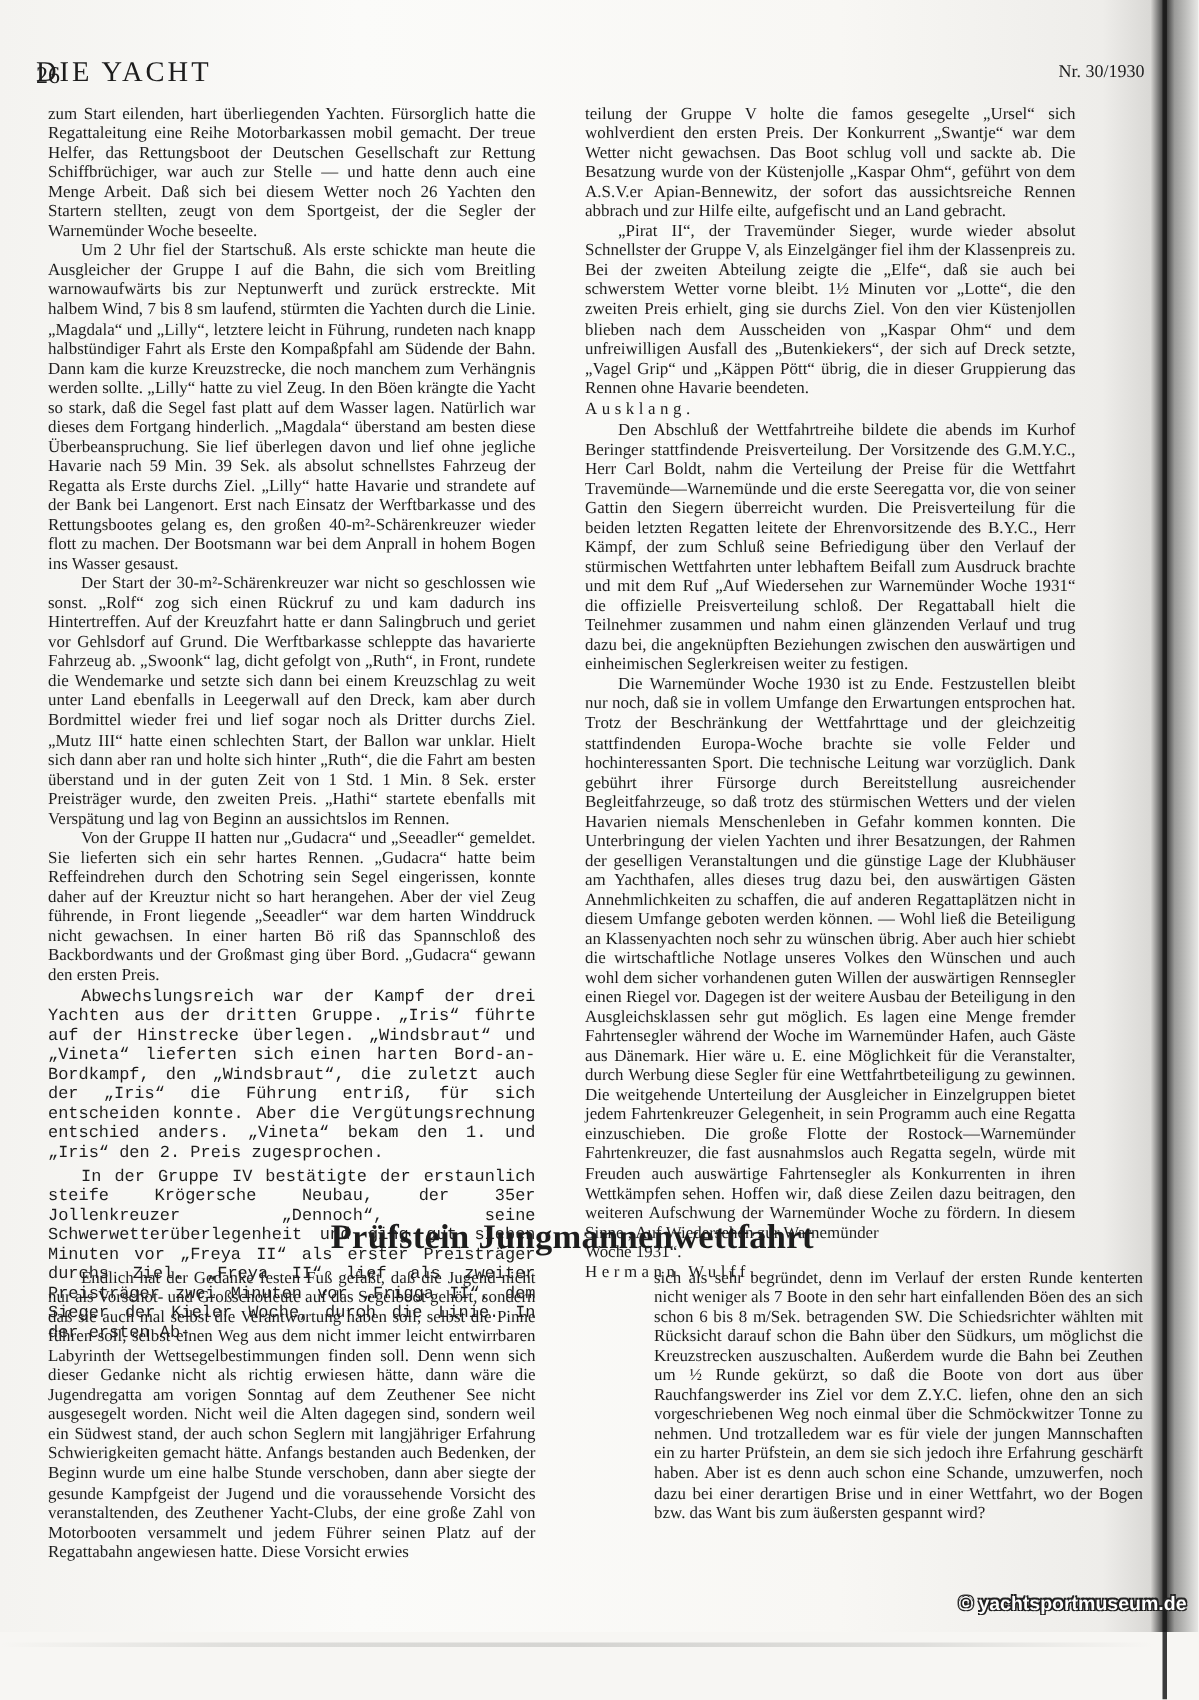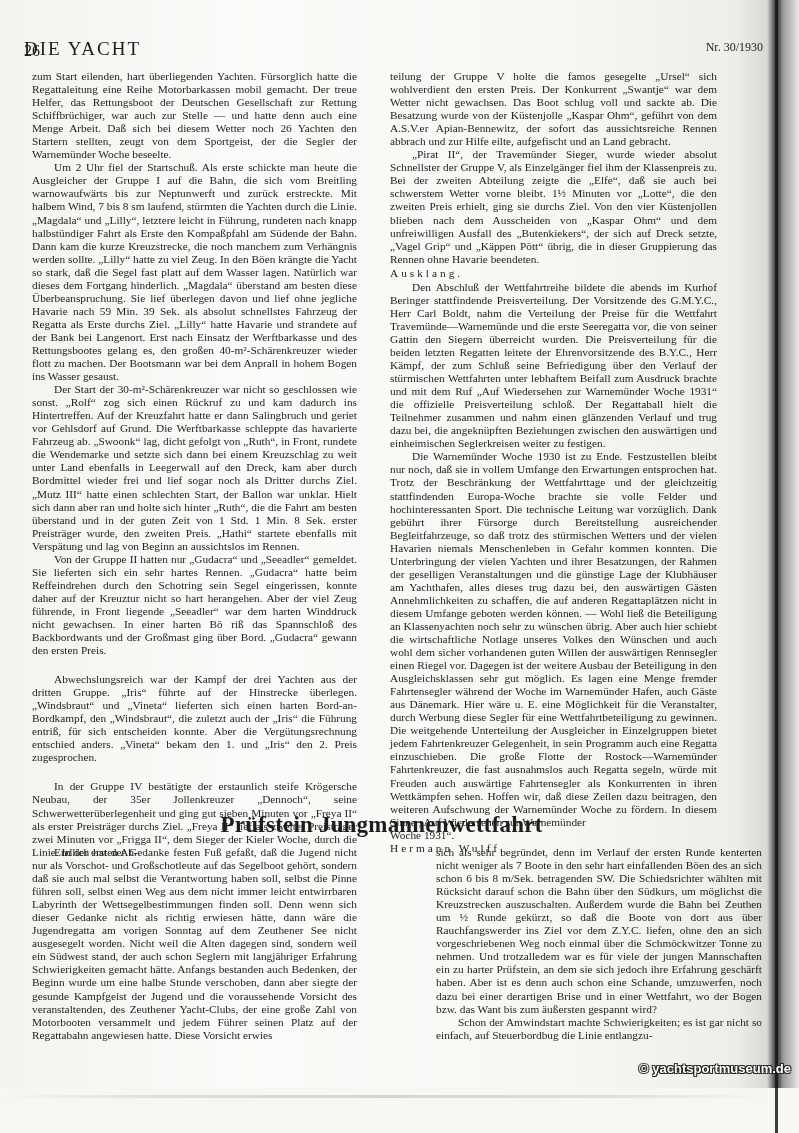--- a/index.html
+++ b/index.html
@@ -8,21 +8,21 @@
   .page{position:absolute;left:0;top:0;width:799px;height:1088px;
         background:linear-gradient(90deg,#f4f3f0 0%,#fbfbf9 30%,#f8f7f4 70%,#eeedea 92%,#d9d8d5 96%,#2c2c2c 97.2%,#9a9a98 98%,#e8e8e6 100%);}
   .edge{position:absolute;left:775px;top:0;width:3px;height:1133px;background:#1a1a1a;opacity:.85;}
   .header{position:absolute;top:38px;left:24px;right:36px;height:24px;}
   .page-no{position:absolute;left:0;top:4px;font-size:16px;}
   .mag-title{position:absolute;left:0;right:0;top:0;font-size:19px;letter-spacing:2px;}
   .issue{position:absolute;right:0;top:2px;font-size:12px;}
   .col{position:absolute;font-size:11.3px;line-height:13.05px;text-align:justify;hyphens:manual;}
   .col p{margin:0;text-indent:22px;}
   .col p.noindent{text-indent:0;}
-  .col p.gap{margin-top:16px;}
+  .col p.gap{margin-top:2px;font-family:Liberation Mono, monospace;}
   .col-l{left:32px;width:325px;top:70px;}
   .col-r{left:390px;width:327px;top:70px;}
   .subhead{text-align:left;letter-spacing:3px;margin:1px 0 1px 0;}
   .sig{display:flex;justify-content:space-between;flex-direction:column;}
   .sig .author{letter-spacing:3px;padding-right:6px;}
   .article-title{position:absolute;left:0;right:36px;top:812px;text-align:center;
       font-size:23px;font-weight:bold;letter-spacing:.2px;}
   .col-l2{left:32px;width:325px;top:846px;}
   .col-r2{left:392px;width:326px;top:846px;margin-left:44px;}
   .watermark{position:absolute;right:8px;bottom:12px;font-family:"Liberation Sans",sans-serif;
@@ -65,18 +65,17 @@
   </div>
 
   <div class="article-title">Prüfstein Jungmannenwettfahrt</div>
 
   <div class="col col-l2">
     <p>Endlich hat der Gedanke festen Fuß gefaßt, daß die Jugend nicht nur als Vorschot- und Großschotleute auf das Segelboot gehört, sondern daß sie auch mal selbst die Verantwortung haben soll, selbst die Pinne führen soll, selbst einen Weg aus dem nicht immer leicht entwirrbaren Labyrinth der Wettsegelbestimmungen finden soll. Denn wenn sich dieser Gedanke nicht als richtig erwiesen hätte, dann wäre die Jugendregatta am vorigen Sonntag auf dem Zeuthener See nicht ausgesegelt worden. Nicht weil die Alten dagegen sind, sondern weil ein Südwest stand, der auch schon Seglern mit langjähriger Erfahrung Schwierigkeiten gemacht hätte. Anfangs bestanden auch Bedenken, der Beginn wurde um eine halbe Stunde verschoben, dann aber siegte der gesunde Kampfgeist der Jugend und die voraussehende Vorsicht des veranstaltenden, des Zeuthener Yacht-Clubs, der eine große Zahl von Motorbooten versammelt und jedem Führer seinen Platz auf der Regattabahn angewiesen hatte. Diese Vorsicht erwies</p>
   </div>
 
   <div class="col col-r2">
     <p class="noindent">sich als sehr begründet, denn im Verlauf der ersten Runde kenterten nicht weniger als 7 Boote in den sehr hart einfallenden Böen des an sich schon 6 bis 8 m/Sek. betragenden SW. Die Schiedsrichter wählten mit Rücksicht darauf schon die Bahn über den Südkurs, um möglichst die Kreuzstrecken auszuschalten. Außerdem wurde die Bahn bei Zeuthen um ½ Runde gekürzt, so daß die Boote von dort aus über Rauchfangswerder ins Ziel vor dem Z.Y.C. liefen, ohne den an sich vorgeschriebenen Weg noch einmal über die Schmöckwitzer Tonne zu nehmen. Und trotzalledem war es für viele der jungen Mannschaften ein zu harter Prüfstein, an dem sie sich jedoch ihre Erfahrung geschärft haben. Aber ist es denn auch schon eine Schande, umzuwerfen, noch dazu bei einer derartigen Brise und in einer Wettfahrt, wo der Bogen bzw. das Want bis zum äußersten gespannt wird?</p>
-    <p>Schon der Amwindstart machte Schwierigkeiten; es ist gar nicht so einfach, auf Steuerbordbug die Linie entlangzu-</p>
   </div>
 
   <div class="smudge"></div>
   <div class="watermark">© yachtsportmuseum.de</div>
 </div>
 
 </body></html>

